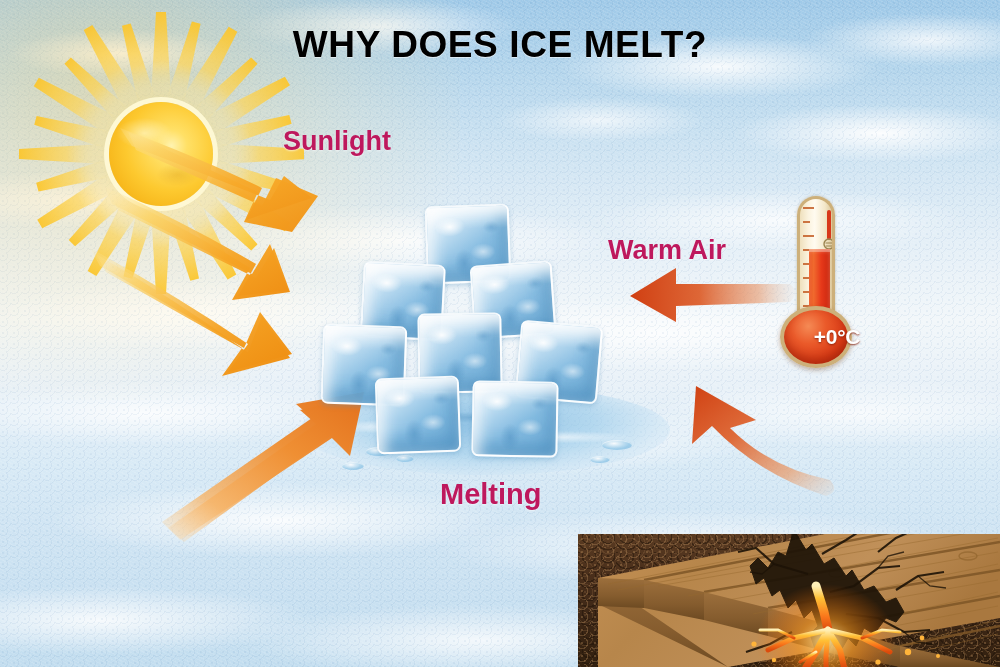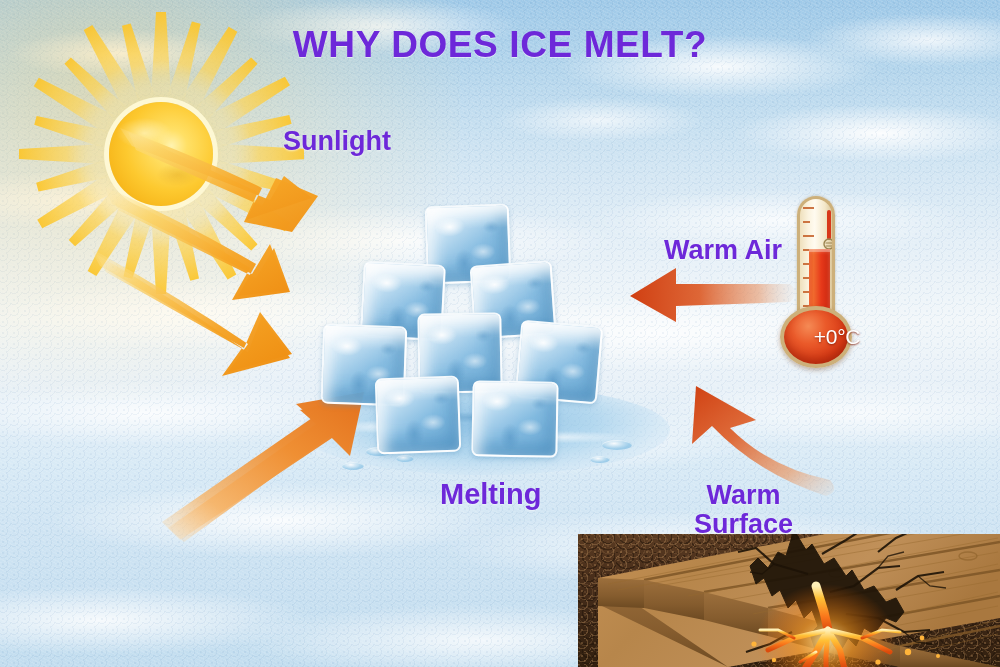--- a/index.html
+++ b/index.html
@@ -93,35 +93,35 @@
     background:
       radial-gradient(ellipse 40px 22px at 34% 30%, rgba(255,255,230,.55), transparent 70%),
       radial-gradient(ellipse 30px 16px at 66% 70%, rgba(214,148,16,.30), transparent 70%);
   }
 
   
   #title {
     position:absolute; left:0; top:24px; width:1000px;
     text-align:center;
     font-size:37px; font-weight:bold; letter-spacing:.6px;
-    color:#6d28d9;
+    color:#000000;
     text-shadow:0 1px 0 rgba(255,255,255,.55);
   }
 
   
   .lbl {
     position:absolute;
-    color:#6d28d9;
+    color:#be185d;
     font-size:27px; font-weight:bold;
     line-height:1.06;
     text-shadow:0 1px 2px rgba(255,255,255,.62);
     white-space:pre-line;
   }
   #lbl-sunlight      { left:283px; top:127px; }
-  #lbl-warmair       { left:664px; top:236px;text-align:center; }
+  #lbl-warmair       { left:608px; top:236px;text-align:center; }
   #lbl-melting       { left:440px; top:479px; font-size:29px;text-align:right; }
   #lbl-warmsurface   { left:694px; top:481px; text-align:center; }
   #lbl-plateboundary { left:113px; top:529px; }
 
   
   #ice { position:absolute; left:322px; top:205px; width:320px; height:255px; }
   
   #puddle {
     position:absolute; left:300px; top:385px; width:370px; height:90px;
     border-radius:50%;
@@ -202,21 +202,21 @@
   }
   #thermo .bulb {
     position:absolute; left:0; top:110px; width:72px; height:62px;
     border-radius:50%;
     background:radial-gradient(circle at 38% 30%, #f58a55 0%, #ea5a2a 32%, #d93b16 66%, #b8270c 100%);
     border:4px solid #cdb07a;
     box-shadow:0 2px 5px rgba(120,70,30,.4), inset 0 -5px 10px rgba(130,25,5,.45);
     display:flex; align-items:center; justify-content:center;
   }
   #thermo .bulb span{
-    color:#ffffff; font-size:21px; font-weight:normal;
+    color:#ffffff; font-size:21px; font-weight:bold;
     text-shadow:0 1px 2px rgba(130,30,10,.85);
     letter-spacing:-.3px;
     margin-left:42px;
   }
 
   
   #deck { position:absolute; left:578px; top:534px; width:422px; height:133px; overflow:hidden; }
   #deck .soil {
     position:absolute; left:0; top:0; width:422px; height:133px;
     background:
@@ -579,16 +579,14 @@
         <circle cx="196" cy="126" r="2.2"></circle>
         <circle cx="300" cy="128" r="2.6"></circle>
         <circle cx="360" cy="122" r="2"></circle>
       </g>
     </svg>
   </div>
 
   <div class="lbl" id="lbl-sunlight" data-interactable="false">Sunlight</div>
   <div class="lbl" id="lbl-warmair" data-interactable="false">Warm Air</div>
   <div class="lbl" id="lbl-melting" data-interactable="false">Melting</div>
-  <div class="lbl" id="lbl-warmsurface" data-interactable="false">Warm
-Surface</div>
 
 </div>
 
 </body></html>

